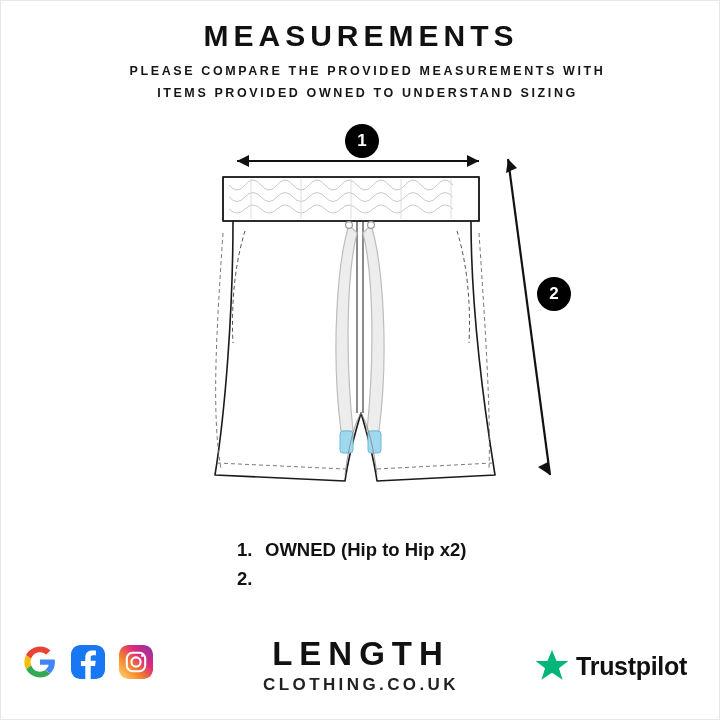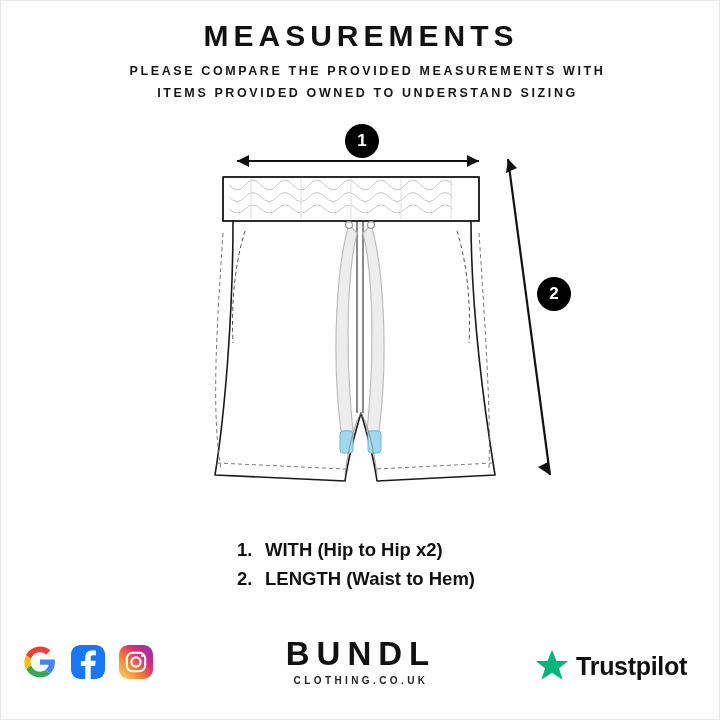--- a/index.html
+++ b/index.html
@@ -125,21 +125,21 @@
     text-align: center;
   }
   .brand-name {
     font-size: 33px;
     font-weight: bold;
     letter-spacing: 7px;
     color: #111111;
     line-height: 1.15;
   }
   .brand-sub {
-    font-size: 10px;
+    font-size: 17px;
     font-weight: bold;
     letter-spacing: 3.4px;
     color: #222222;
     margin-top: 2px;
   }
   .trustpilot {
     position: absolute;
     right: 34px;
     top: 22px;
     display: flex;
@@ -247,25 +247,24 @@
       </g>
     </svg>
 
     <div class="badge" id="badge1">1</div>
     <div class="badge" id="badge2">2</div>
   </div>
 
   <div class="legend">
     <div class="legend-row">
       <span class="legend-num">1.</span>
-      <span class="legend-text">WITH (Hip to Hip x2)</span>
+      <span class="legend-text">OWNED (Hip to Hip x2)</span>
     </div>
     <div class="legend-row">
       <span class="legend-num">2.</span>
-      <span class="legend-text">LENGTH (Waist to Hem)</span>
     </div>
   </div>
 
   <div class="footer">
 
     <div class="social">
 
       <svg class="social-icon" viewBox="0 0 48 48">
         <path fill="#4285F4" d="M45.1 24.5c0-1.6-.1-2.8-.4-4H24v7.3h12.1c-.2 2-1.6 5-4.5 7l6.9 5.3c4.1-3.8 6.6-9.4 6.6-15.6z"></path>
         <path fill="#34A853" d="M24 46c5.9 0 10.9-2 14.5-5.3l-6.9-5.3c-1.9 1.3-4.4 2.2-7.6 2.2-5.8 0-10.7-3.8-12.5-9.1l-7.1 5.5C8 40.9 15.4 46 24 46z"></path>
@@ -288,21 +287,21 @@
           </linearGradient>
         </defs>
         <rect width="48" height="48" rx="12" fill="url(#ig)"></rect>
         <rect x="11" y="11" width="26" height="26" rx="8" fill="none" stroke="#fff" stroke-width="3"></rect>
         <circle cx="24" cy="24" r="6.5" fill="none" stroke="#fff" stroke-width="3"></circle>
         <circle cx="33" cy="15" r="2" fill="#fff"></circle>
       </svg>
     </div>
 
     <div class="brand">
-      <div class="brand-name">BUNDL</div>
+      <div class="brand-name">LENGTH</div>
       <div class="brand-sub">CLOTHING.CO.UK</div>
     </div>
 
     <div class="trustpilot">
       <svg width="34" height="34" viewBox="0 0 32 32">
         <polygon points="16,1 20.3,11.4 31.5,11.4 22.5,18 26,29 16,22.3 6,29 9.5,18 0.5,11.4 11.7,11.4" fill="#00b67a"></polygon>
       </svg>
       <span class="tp-label">Trustpilot</span>
     </div>
 

